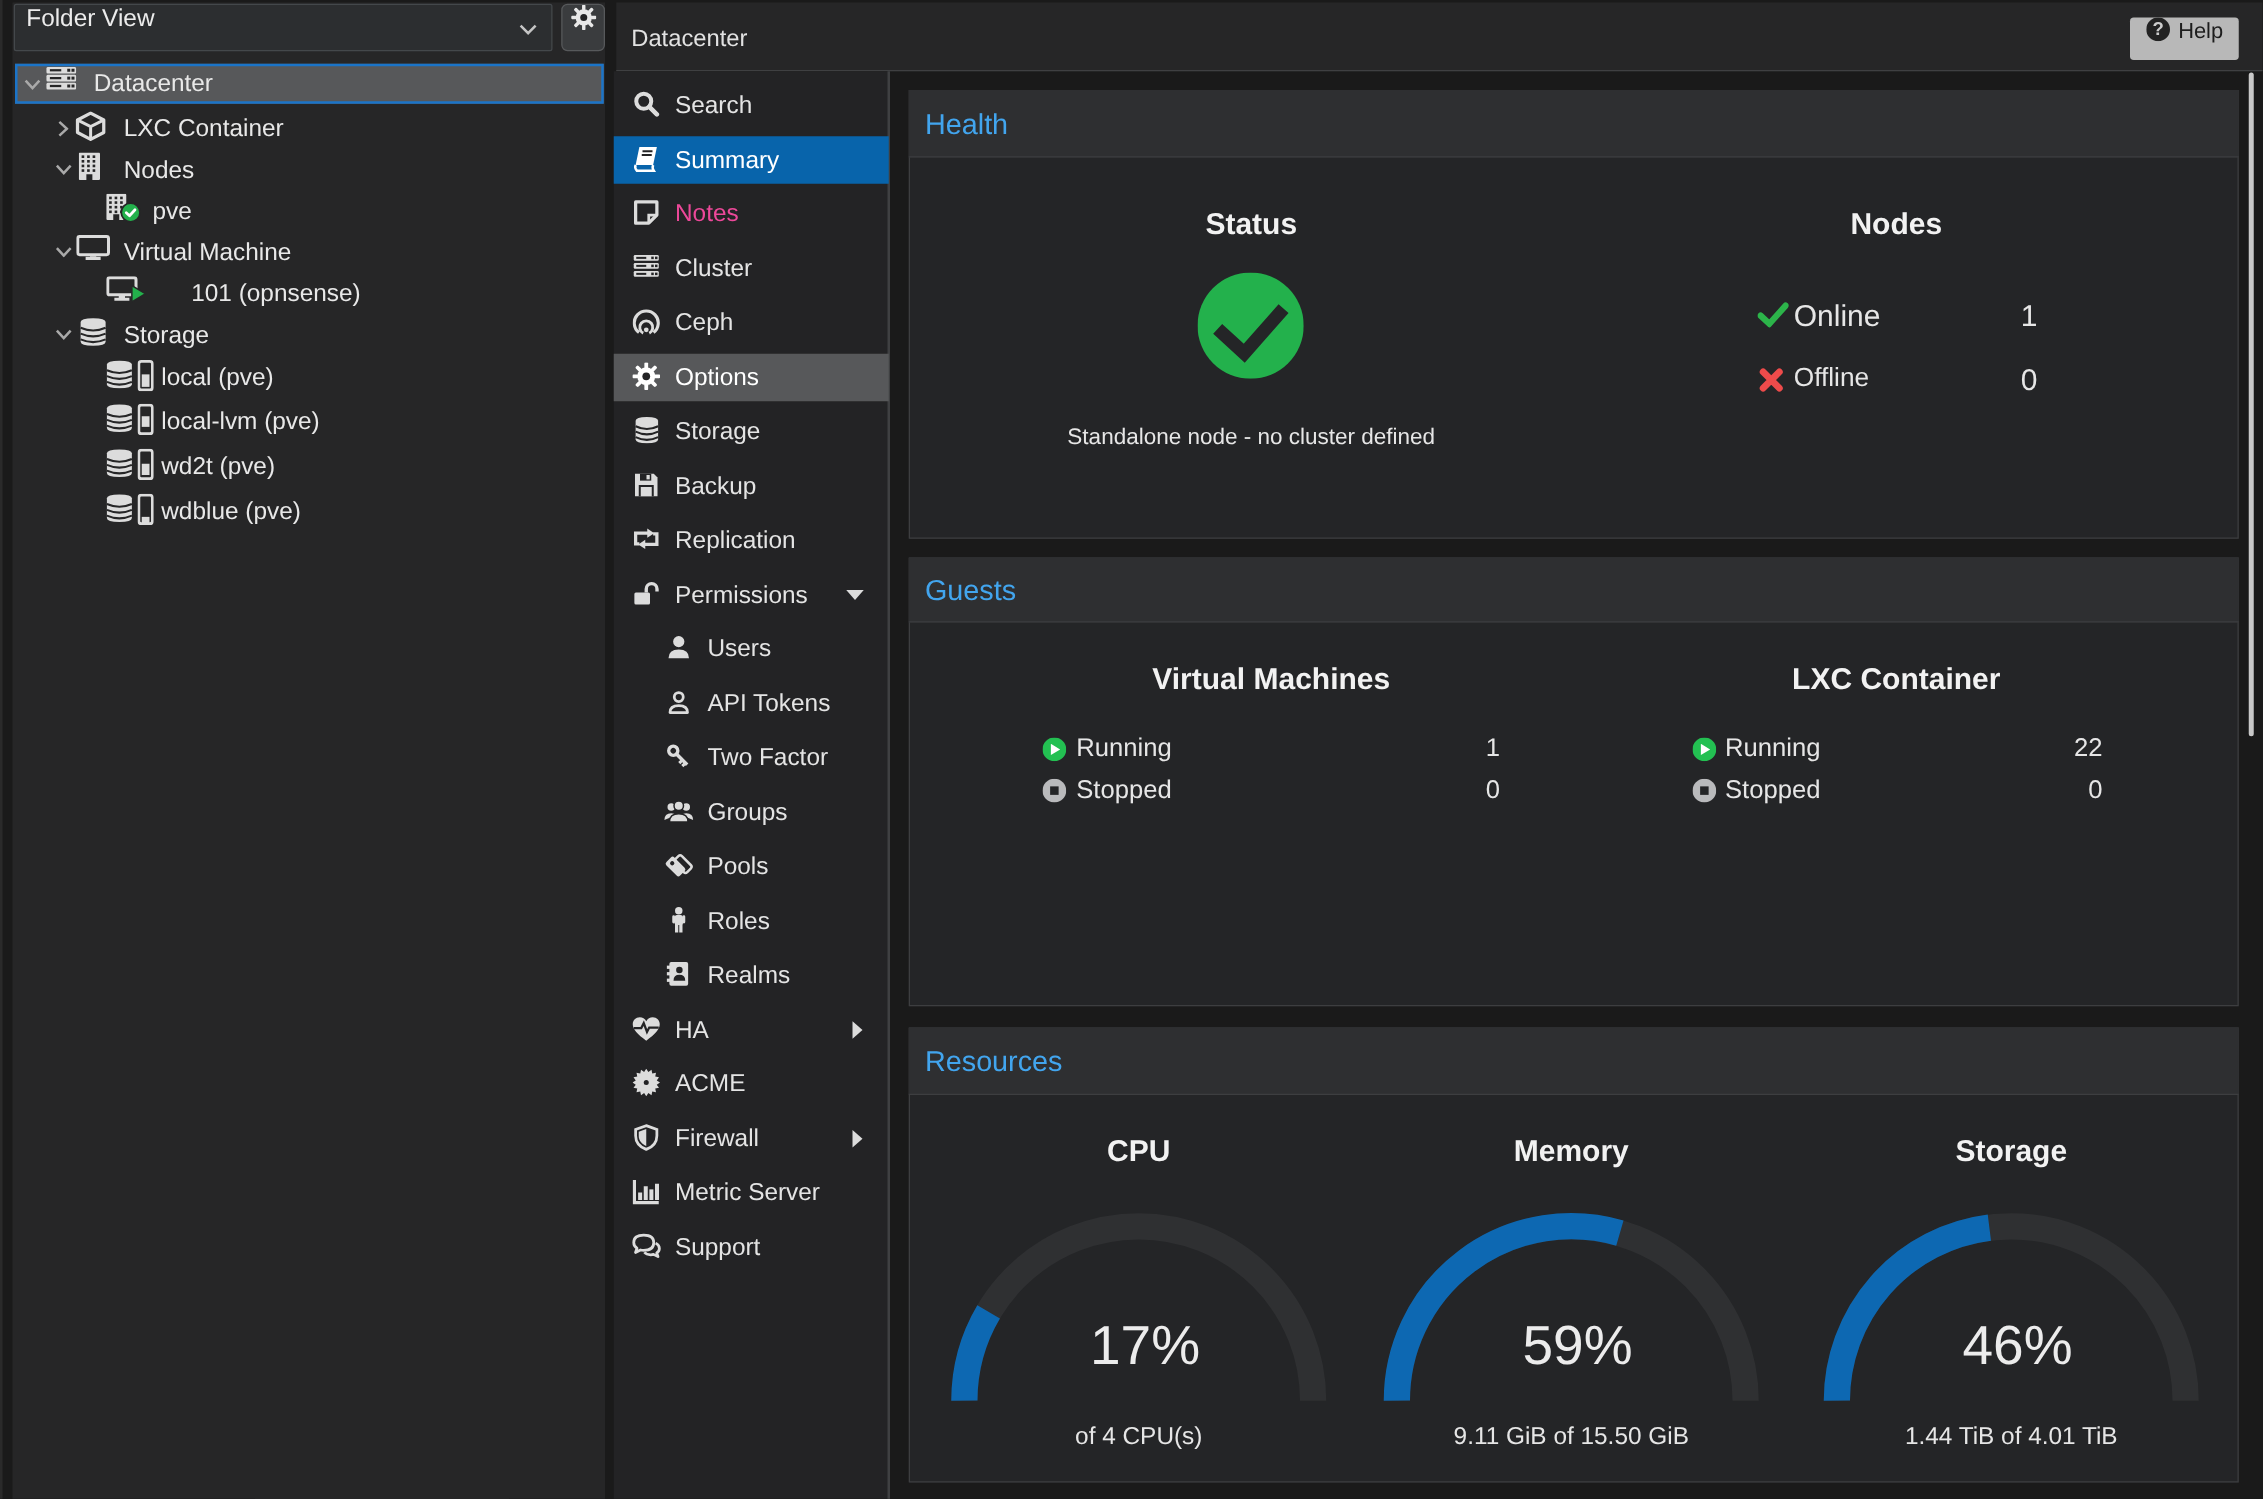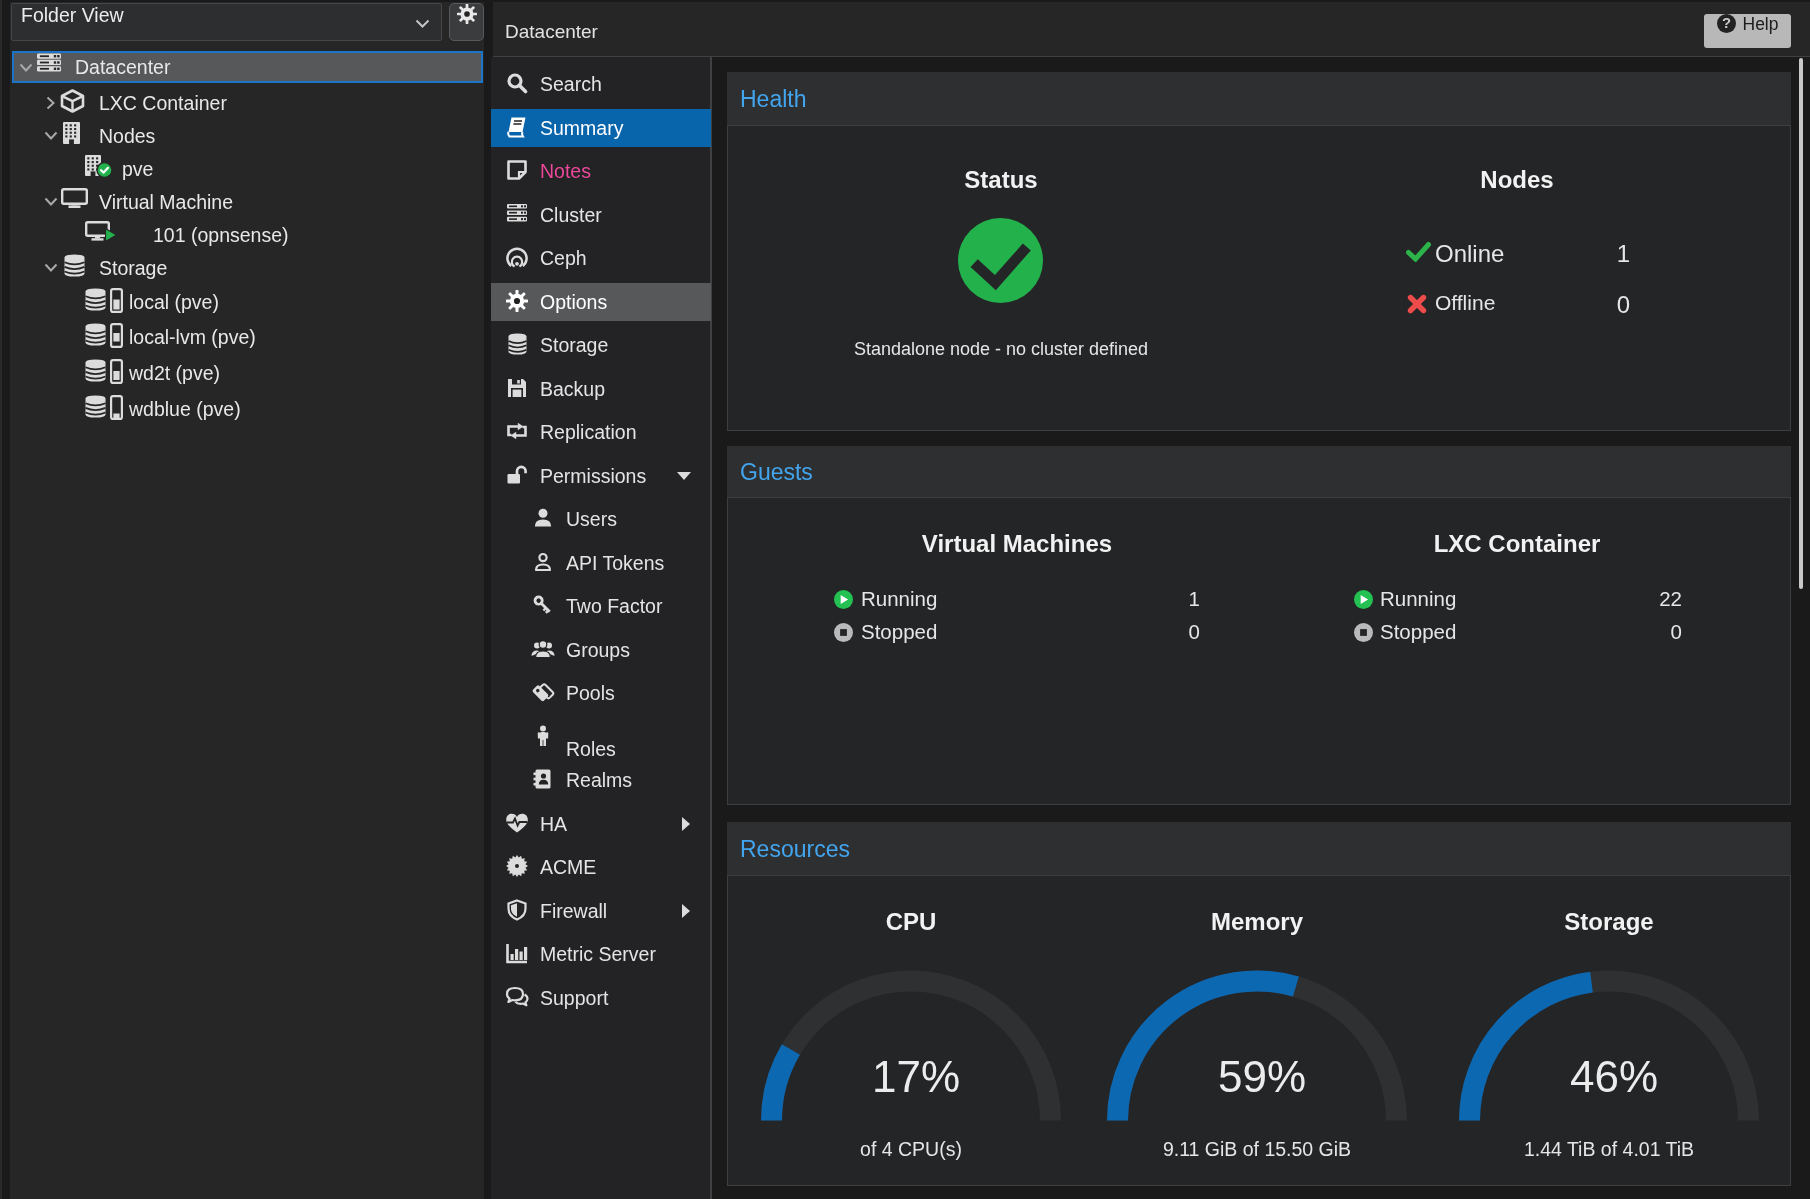--- a/index.html
+++ b/index.html
@@ -369,21 +369,21 @@
 <div class="row" style="left:531px;top:724.5px;height:24px;width:24px;justify-content:center;">
     <svg width="22" height="22" viewBox="0 0 22 22" style="">
       <circle cx="11" cy="3.6" r="3" fill="#dcdcdc"></circle>
       <rect x="7.6" y="7" width="6.8" height="8" rx="2" fill="#dcdcdc"></rect>
       <rect x="8" y="13" width="2.6" height="8" fill="#dcdcdc"></rect>
       <rect x="11.4" y="13" width="2.6" height="8" fill="#dcdcdc"></rect>
       <rect x="5.8" y="7.2" width="2.2" height="6.5" rx="1.1" fill="#dcdcdc"></rect>
       <rect x="14" y="7.2" width="2.2" height="6.5" rx="1.1" fill="#dcdcdc"></rect>
     </svg>
   </div>
-<div class="abs menu-text" style="left:566px;top:725.5px;color:#e4e4e4;margin-top:12px;">Roles</div>
+<div class="abs menu-text" style="left:566px;top:725.5px;color:#e4e4e4;">Roles</div>
 <div class="row" style="left:531px;top:768.0px;height:24px;width:24px;justify-content:center;">
     <svg width="22" height="22" viewBox="0 0 22 22" style="">
       <rect x="3.5" y="1.5" width="15" height="19" rx="1.5" fill="#dcdcdc"></rect>
       <rect x="1.5" y="4.5" width="4" height="2.6" fill="#dcdcdc"></rect>
       <rect x="1.5" y="9.7" width="4" height="2.6" fill="#dcdcdc"></rect>
       <rect x="1.5" y="14.9" width="4" height="2.6" fill="#dcdcdc"></rect>
       <circle cx="11.5" cy="8" r="2.6" fill="#232325"></circle>
       <path d="M6.8 16.5 Q6.8 11.8 11.5 11.8 Q16.2 11.8 16.2 16.5 Z" fill="#232325"></path>
     </svg>
   </div>

